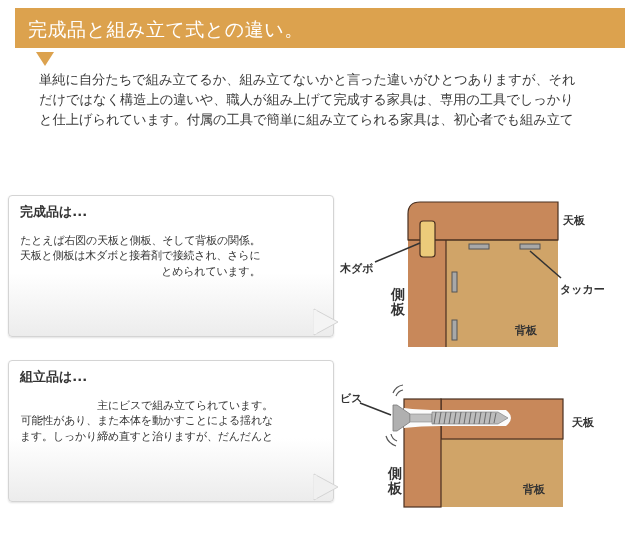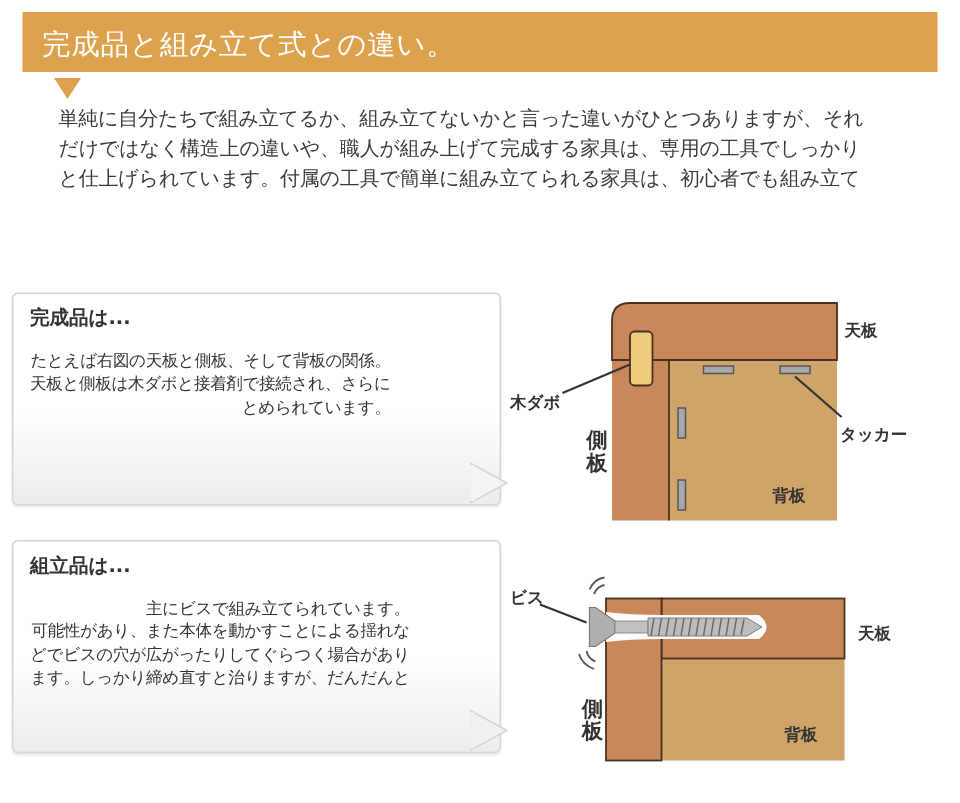--- a/index.html
+++ b/index.html
@@ -47,21 +47,20 @@
 <svg class="ptr" style="left:313px; top:307px;" width="26" height="30">
   <polygon points="1,2 25,15 1,28" fill="#f4f4f4" stroke="#d4d4d4" stroke-width="1"></polygon>
   <line x1="2" y1="3" x2="2" y2="27" stroke="#f4f4f4" stroke-width="3"></line>
 </svg>
 
 <div class="box" style="top:360px;">
   <div class="box-title">組立品は...</div>
   <div class="box-body">
     <div>主にビスで組み立てられています。</div>
     <div>可能性があり、また本体を動かすことによる揺れな</div>
-    <div>どでビスの穴が広がったりしてぐらつく場合があり</div>
     <div>ます。しっかり締め直すと治りますが、だんだんと</div>
   </div>
 </div>
 <svg class="ptr" style="left:313px; top:472px;" width="26" height="30">
   <polygon points="1,2 25,15 1,28" fill="#f0f0f0" stroke="#d4d4d4" stroke-width="1"></polygon>
   <line x1="2" y1="3" x2="2" y2="27" stroke="#f0f0f0" stroke-width="3"></line>
 </svg>
 
 <svg width="640" height="535" style="pointer-events:none;">
 

